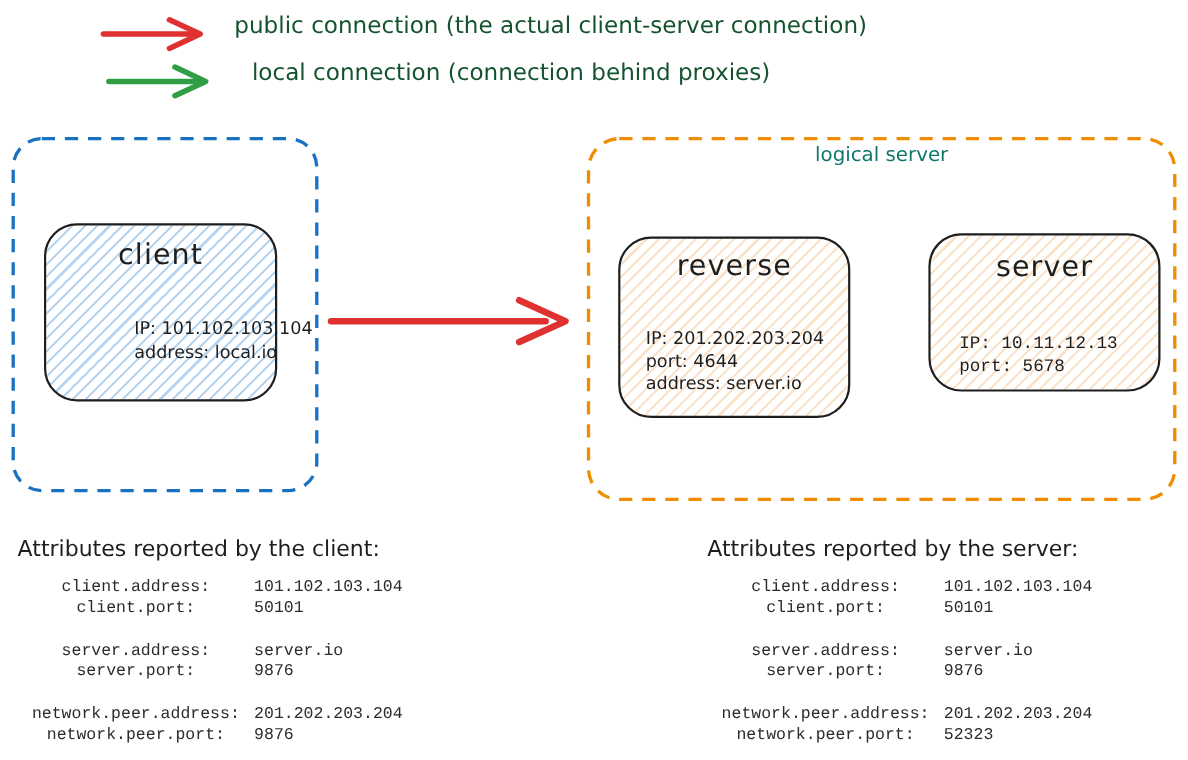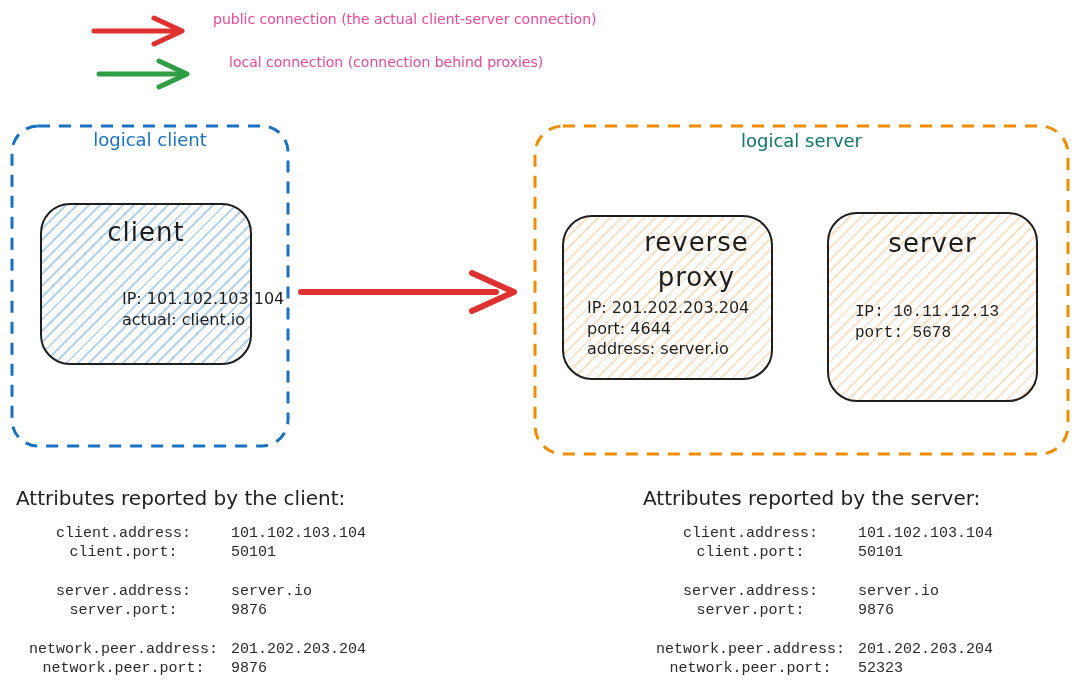--- a/index.html
+++ b/index.html
@@ -4,21 +4,21 @@
 <style>
   html,body { margin:0; padding:0; background:#ffffff; }
   .canvas {
     position:relative; width:1080px; height:691px;
     background:#ffffff; overflow:hidden;
     font-family:"DejaVu Sans","Liberation Sans",sans-serif;
     color:#1e1e1e;
   }
   svg.arrow, svg.groupbox { position:absolute; overflow:visible; }
 
-  .legend-label { position:absolute; font-size:14px; color:#ec4899; white-space:nowrap; }
+  .legend-label { position:absolute; font-size:21px; color:#14532d; white-space:nowrap; }
 
   .group-label {
     position:absolute; text-align:center; font-size:18px; white-space:nowrap;
   }
 
   .node {
     position:absolute; box-sizing:border-box;
     border:2px solid #1e1e1e; border-radius:30px;
   }
   .node.blue-fill {
@@ -58,53 +58,51 @@
     <svg class="arrow" style="left:95px;top:57px;" width="105" height="34" viewBox="0 0 105 34">
       <path d="M4,17 L86,17" fill="none" stroke-width="5" stroke-linecap="round" stroke="#2f9e44"></path>
       <path d="M64,4 L92,17 L64,30" fill="none" stroke-width="5" stroke-linecap="round" stroke-linejoin="round" stroke="#2f9e44"></path>
     </svg>
     <div class="legend-label" style="left:229px;top:54px;">local connection (connection behind proxies)</div>
   </div>
 
   <svg class="groupbox" style="left:10px;top:124px;" width="280" height="324" viewBox="0 0 280 324">
     <rect x="2" y="2" width="276" height="320" rx="26" ry="26" fill="none" stroke-width="3" stroke-dasharray="12 9" stroke="#1971c2"></rect>
   </svg>
-  <div class="group-label" style="left: 10px; top: 129px; width: 280px; color: rgb(25, 113, 194);">logical client</div>
 
   <div class="node blue-fill" style="left:40px;top:203px;width:212px;height:162px;">
     <div class="node-title" style="top:10px;">client</div>
     <div class="node-lines" style="left:44px;top:84px;margin-left:36px;">
       <div>IP: 101.102.103.104</div>
-      <div>actual: client.io</div>
+      <div>address: local.io</div>
     </div>
   </div>
 
   <svg class="arrow" style="left:296px;top:266px;" width="232" height="52" viewBox="0 0 232 52">
     <path d="M5,26 L200,26" fill="none" stroke-width="6" stroke-linecap="round" stroke="#e03131"></path>
     <path d="M176,7 L218,26 L176,45" fill="none" stroke-width="6" stroke-linecap="round" stroke-linejoin="round" stroke="#e03131"></path>
   </svg>
 
   <svg class="groupbox" style="left:533px;top:124px;" width="537" height="332" viewBox="0 0 537 332">
     <rect x="2" y="2" width="533" height="328" rx="28" ry="28" fill="none" stroke-width="3" stroke-dasharray="12 9" stroke="#f08c00"></rect>
   </svg>
   <div class="group-label" style="left: 533px; top: 130px; width: 537px; color: #0f766e;">logical server</div>
 
   <div class="node orange-fill" style="left:562px;top:215px;width:211px;height:165px;">
-    <div class="node-title" style="top:8px;margin-left:29px;">
+    <div class="node-title" style="top:8px;">
       <div>reverse</div>
-      <div>proxy</div>
     </div>
     <div class="node-lines" style="left:23px;top:81px;">
       <div>IP: 201.202.203.204</div>
       <div>port: 4644</div>
       <div>address: server.io</div>
     </div>
   </div>
 
-  <div class="node orange-fill" style="left:827px;top:212px;width:211px;height:190px;">
+  <div class="node orange-fill" style="left:844px;top:212px;width:211px;height:144px;">
     <div class="node-title" style="top:12px;">server</div>
     <div class="node-lines" style="left:26px;top:88px;font-family:Liberation Mono, monospace;">
       <div>IP: 10.11.12.13</div>
       <div>port: 5678</div>
     </div>
   </div>
 
   <div class="attrs" style="left:16px;top:486px;">
     <h2 class="attrs-heading">Attributes reported by the client:</h2>
     <div class="attr-group">

